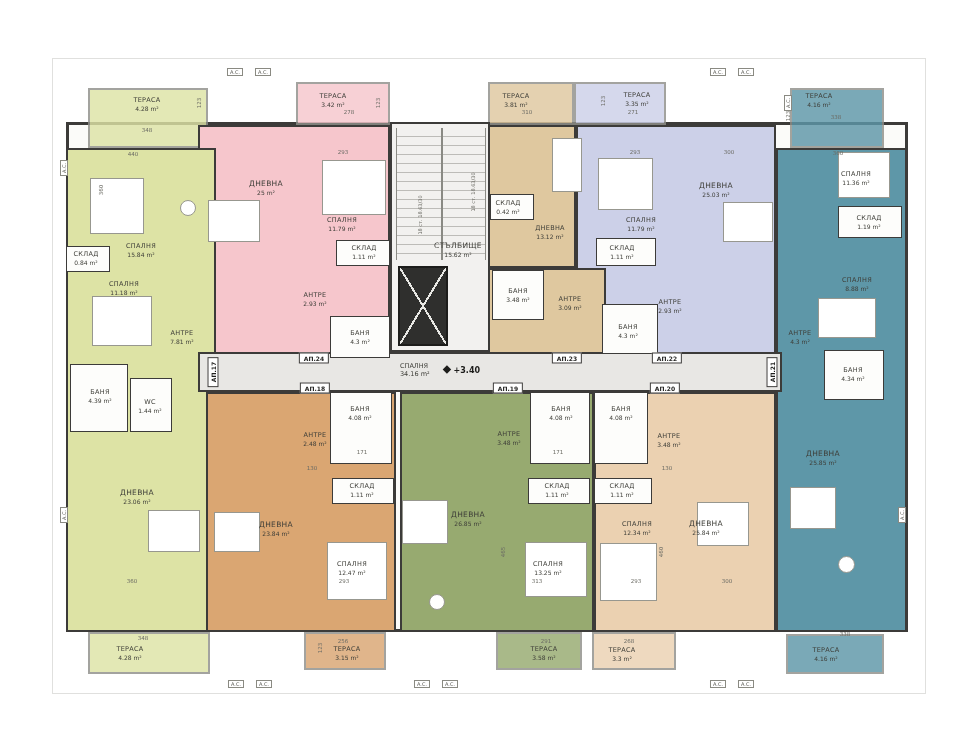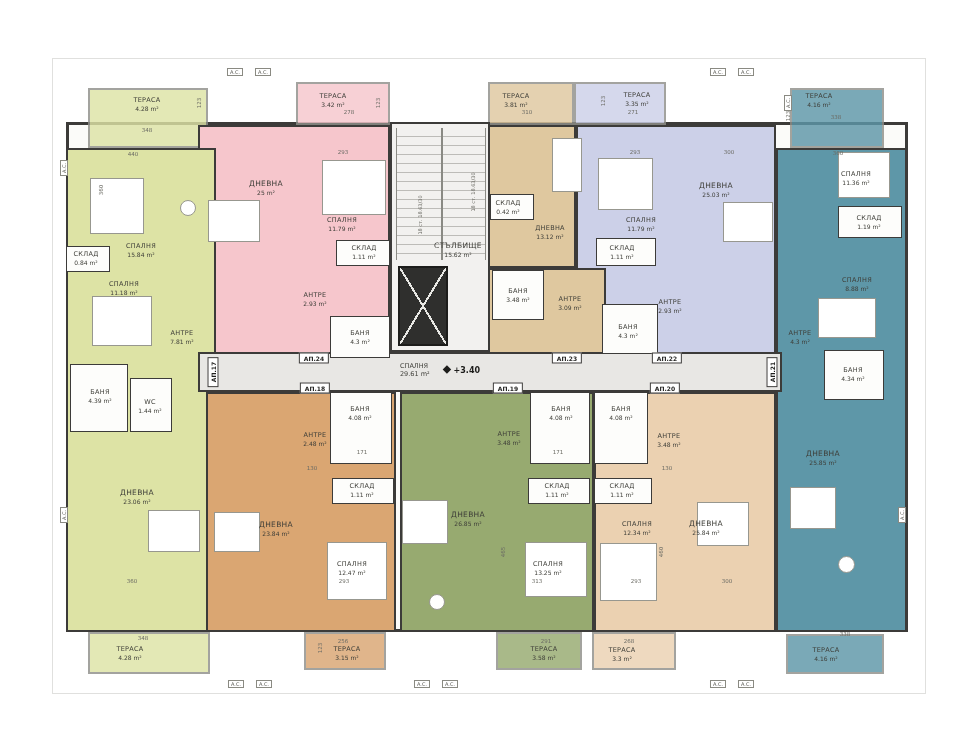--- a/index.html
+++ b/index.html
@@ -333,21 +333,21 @@
   <div class="rl big" style="left:458px;top:250px;text-align:center;">
       <span>СТЪЛБИЩЕ</span>
       <span class="a">15.62 m²</span>
     </div>
   <div class="note" style="left:420px;top:215px;">18 ст. 18.63/30</div>
   <div class="note" style="left:473px;top:192px;">18 ст. 18.63/30</div>
 
   <div class="corrlabel" style="left:440px;top:370px;">
     <div class="txt">
       <span>СПАЛНЯ</span><br>
-      <span>29.61 m²</span>
+      <span>34.16 m²</span>
     </div>
     <div class="lvl">
       <span class="lvlico"></span>
       <span>+3.40</span>
     </div>
   </div>
 
   <div class="bdg" style="left:314px;top:358px;">АП.24</div>
   <div class="bdg" style="left:567px;top:358px;">АП.23</div>
   <div class="bdg" style="left:667px;top:358px;">АП.22</div>

